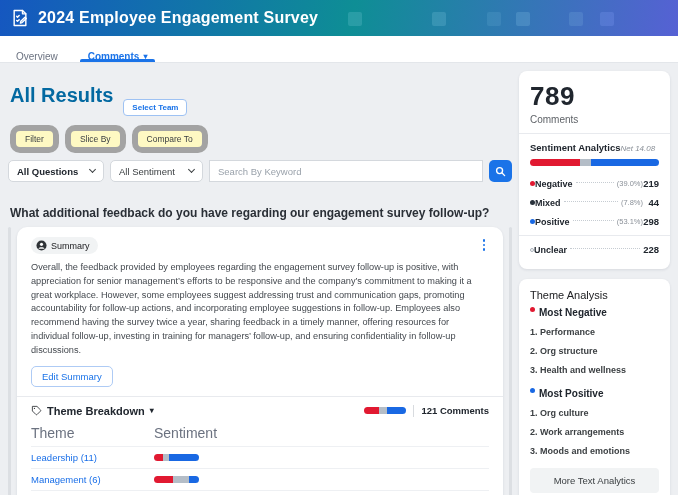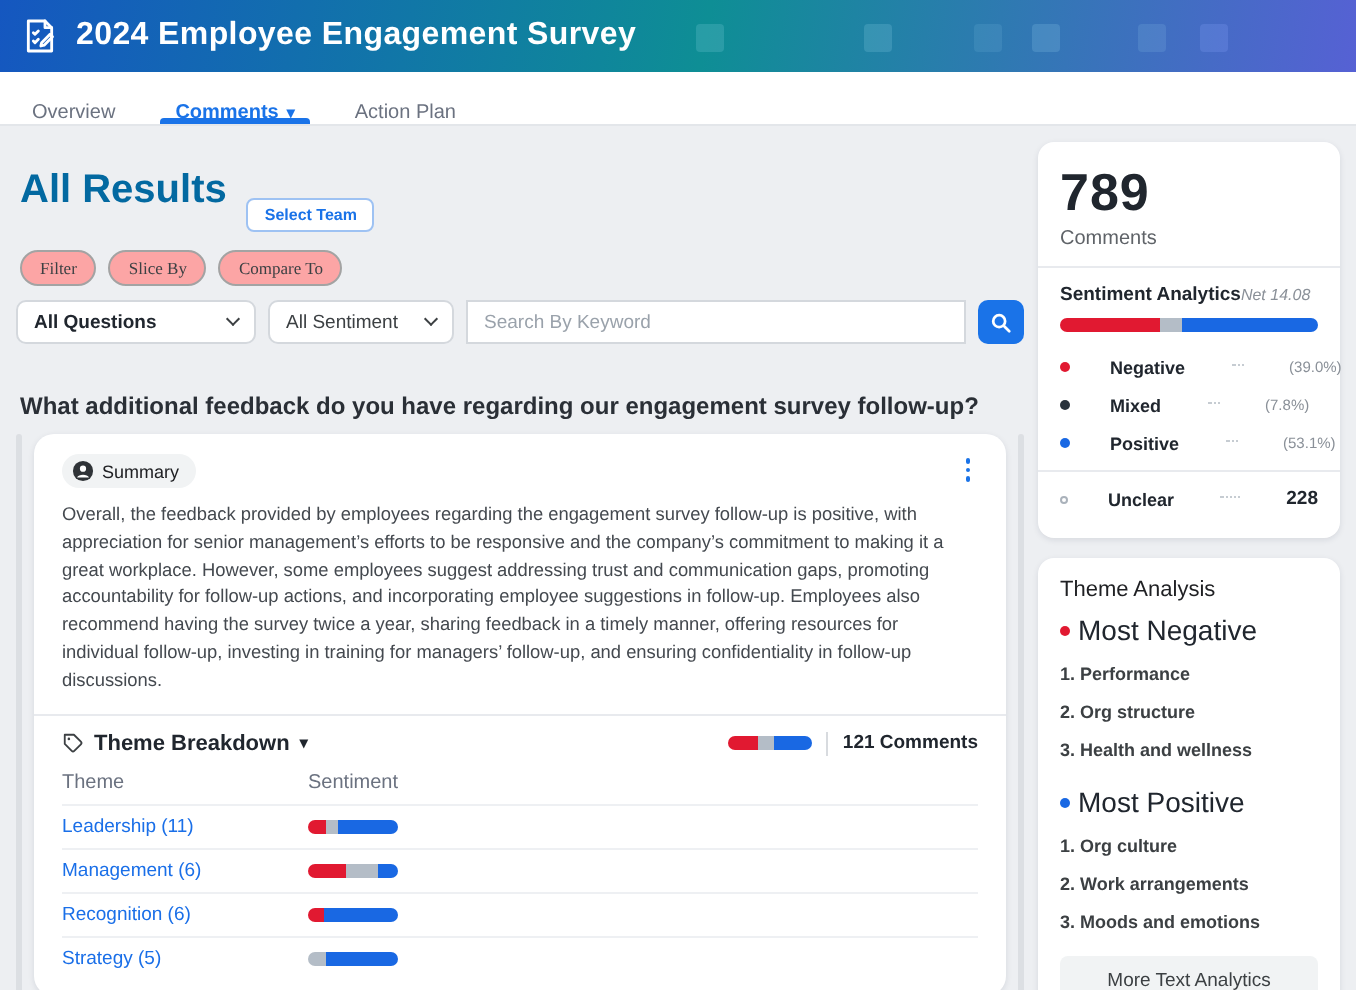--- a/index.html
+++ b/index.html
@@ -22,25 +22,25 @@
   
   .content{ display:flex; padding:8px 8px 0 8px; gap:7px; }
   .main-col{ width:504px; }
   .side-col{ width:151px; }
 
   .page-title-row{ display:flex; align-items:center; gap:10px; margin:4px 0 0 2px; }
   .page-title{ font-size:20px; font-weight:bold; color:#0369a1; }
   .select-team-btn{ font-size:8px; font-weight:bold; color:#1a73e8; border:1px solid #9ec2f3; background:#fff; border-radius:4px; padding:3px 8px; cursor:pointer;margin-top:24px;}
 
   .pills-row{ display:flex; gap:6px; margin:9px 0 0 2px; }
-  .pill{ font-size:8.5px; color:#3c4043; background:#fca5a5; border:1px solid #a3a3a3; border-radius:10px; padding:3px 9px; cursor:pointer;font-family:Liberation Serif, serif;}
+  .pill{ font-size:8.5px; color:#3c4043; background:#fef9c3; border:6px solid #a3a3a3; border-radius:10px; padding:3px 9px; cursor:pointer;}
 
   .controls-row{ display:flex; gap:6px; margin:7px 0 0 0; align-items:center;}
   .select{ background:#fff; border:1px solid #d4d8dd; border-radius:5px; height:22px; display:flex; align-items:center; justify-content:space-between; padding:0 8px; cursor:pointer; }
-  .select.q{ width:120px; font-weight:bold; color:#20262e; font-size:9.5px;}
+  .select.q{ width:96px; font-weight:bold; color:#20262e; font-size:9.5px;}
   .select.s{ width:93px; color:#3c4043; font-size:9.5px;}
   .chev{ width:5px; height:5px; border-right:1.4px solid #3c4043; border-bottom:1.4px solid #3c4043; transform:rotate(45deg); margin-top:-3px;}
   .search-box{ flex:1; background:#fff; border:1px solid #d4d8dd; border-radius:0; height:22px; display:flex; align-items:center; padding:0 8px;}
   .search-box input{ border:none; outline:none; width:100%; font-size:9.5px; color:#3c4043; font-family:"Liberation Sans",sans-serif;}
   .search-box input::placeholder{ color:#9aa2ab; }
   .search-btn{ width:23px; height:22px; background:#1a73e8; border:none; border-radius:5px; display:flex; align-items:center; justify-content:center; cursor:pointer;}
 
   .question-heading{ font-size:12px; font-weight:bold; color:#2a2f36; margin:24px 0 0 2px; }
 
   
@@ -65,44 +65,44 @@
   .mini-divider{ width:1px; height:12px; background:#d8dbdf; }
   .tb-comments{ font-size:9.5px; font-weight:bold; color:#20262e;}
 
   .sbar{ display:flex; height:7px; border-radius:4px; overflow:hidden; background:transparent;}
   .sbar span{ height:100%; }
   .sbar.mini{ width:42px; }
   .sbar.row{ width:45px; }
   .sbar.wide{ width:100%; margin-top:6px; }
 
   table.themes{ width:100%; border-collapse:collapse; margin-top:6px;}
-  table.themes th{ text-align:left; font-size:10px; color:#6b7280; font-weight:normal; padding:2px 0 5px 0;}
+  table.themes th{ text-align:left; font-size:14px; color:#6b7280; font-weight:normal; padding:2px 0 5px 0;}
   table.themes td{ border-top:1px solid #eef0f3; padding:5px 0; font-size:9.5px;}
   table.themes td.t a{ color:#1a6fe8; text-decoration:none; cursor:pointer;}
   table.themes .sent-col{ width:335px; }
 
   
   .side-card{ background:#fff; border-radius:8px; box-shadow:0 1px 3px rgba(20,30,60,.10); padding:10px 11px; }
   .big-count{ font-size:26px; font-weight:bold; color:#20262e; letter-spacing:.5px;}
   .big-count-label{ font-size:10px; color:#5f6368; margin-top:2px;}
   .side-divider{ height:1px; background:#e8eaee; margin:8px -11px; }
   .sa-head{ display:flex; align-items:baseline; justify-content:flex-start; }
   .sa-title{ font-size:9.5px; font-weight:bold; color:#20262e;}
   .sa-net{ font-size:8px; font-style:italic; color:#8a9098;}
   .legend{ margin-top:8px; }
-  .legend-row{ display:flex; align-items:center; gap:20px; padding:4px 0; }
+  .legend-row{ display:flex; align-items:center; gap:0; padding:4px 0; }
   .dot{ width:5px; height:5px; border-radius:50%; flex:0 0 auto;}
   .dot.hollow{ background:#fff; border:1px solid #aab2bb; width:4px; height:4px;}
   .legend-label{ font-size:9px; font-weight:bold; color:#20262e; white-space:nowrap;}
   .leader{ flex:1; border-bottom:1px dotted #c6ccd2; margin:0 3px 3px 3px; min-width:6px;}
   .legend-pct{ font-size:7.5px; color:#8a9098; white-space:nowrap;}
   .legend-count{ font-size:9.5px; font-weight:bold; color:#20262e; min-width:16px; text-align:right;}
 
   .ta-title{ font-size:11px; color:#202124; margin-bottom:6px;}
-  .ta-group-head{ display:flex; align-items:center; gap:4px; font-size:14px; font-weight:normal; color:#20262e; margin-top:4px;}
+  .ta-group-head{ display:flex; align-items:flex-start; gap:4px; font-size:10px; font-weight:bold; color:#20262e; margin-top:4px;}
   .ta-item{ font-size:9px; color:#3c4043; margin-top:9px;font-weight:bold; }
   .ta-btn{ width:100%; margin-top:12px; background:#f1f3f4; border:none; border-radius:4px; font-size:9.5px; color:#3c4043; padding:7px 0; cursor:pointer; font-family:"Liberation Sans",sans-serif;}
 </style>
 </head>
 <body>
 
 <div class="app-header">
   <span class="sq" style="left:348px;top:12px"></span>
   <span class="sq" style="left:432px;top:12px"></span>
   <span class="sq" style="left:487px;top:12px;background:rgba(180,235,255,.10)"></span>
@@ -120,23 +120,20 @@
 </div>
 
 <div class="tabbar">
   <div class="tab">
       <span>Overview</span>
     </div>
   <div class="tab active">
     <span>Comments</span>
     <span class="caret">▾</span>
   </div>
-  <div class="tab">
-      <span>Action Plan</span>
-    </div>
 </div>
 
 <div class="content">
 
   <div class="main-col">
 
     <div class="page-title-row">
       <div class="page-title">All Results</div>
       <button class="select-team-btn">Select Team</button>
     </div>
@@ -185,20 +182,21 @@
             </div>
             <div class="kebab">
                 <i></i>
                 <i></i>
                 <i></i>
               </div>
           </div>
 
           <div class="summary-text">Overall, the feedback provided by employees regarding the engagement survey follow-up is positive, with appreciation for senior management’s efforts to be responsive and the company’s commitment to making it a great workplace. However, some employees suggest addressing trust and communication gaps, promoting accountability for follow-up actions, and incorporating employee suggestions in follow-up. Employees also recommend having the survey twice a year, sharing feedback in a timely manner, offering resources for individual follow-up, investing in training for managers’ follow-up, and ensuring confidentiality in follow-up discussions.</div>
 
+          <button class="edit-summary-btn">Edit Summary</button>
 
           <div class="tb-divider"></div>
 
           <div class="tb-header">
             <div class="tb-title">
               <svg width="11" height="11" viewBox="0 0 24 24" fill="none" stroke="#3c4043" stroke-width="2" stroke-linejoin="round">
                 <path d="M20.6 13.4l-7.2 7.2a2 2 0 0 1-2.8 0L3 13V3h10l7.6 7.6a2 2 0 0 1 0 2.8z"></path>
                 <circle cx="7.5" cy="7.5" r="1.4" fill="#3c4043" stroke="none"></circle>
               </svg>
               <span>Theme Breakdown</span>

